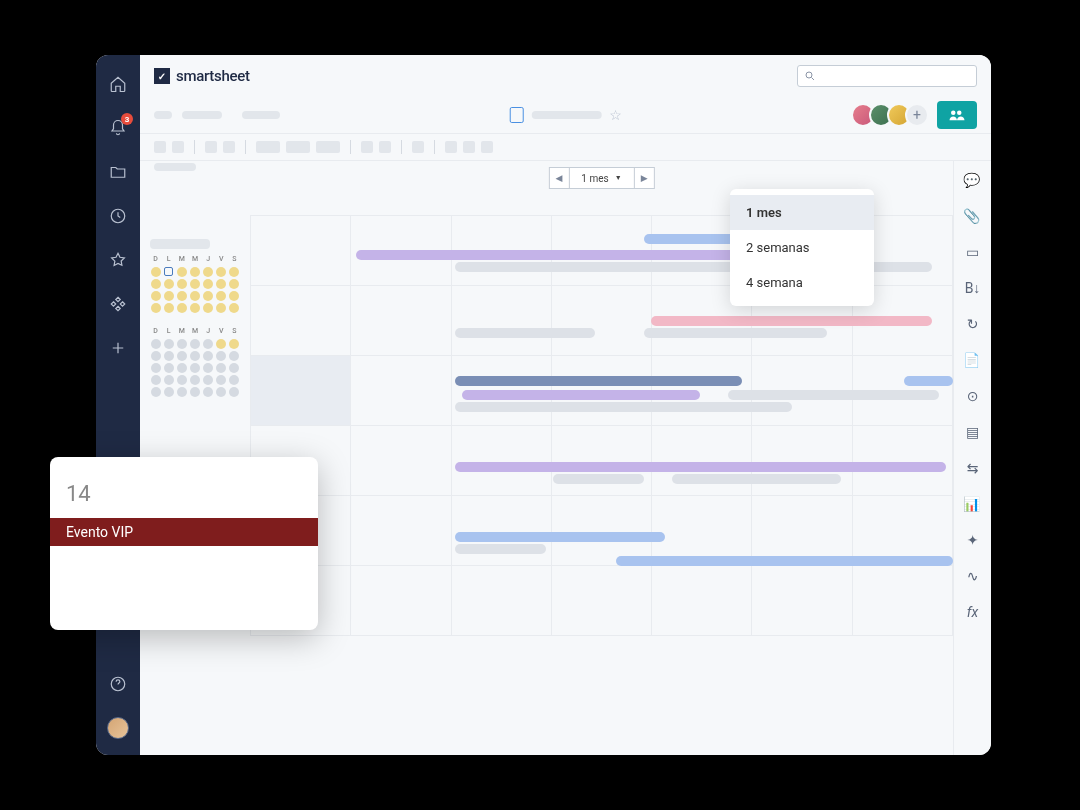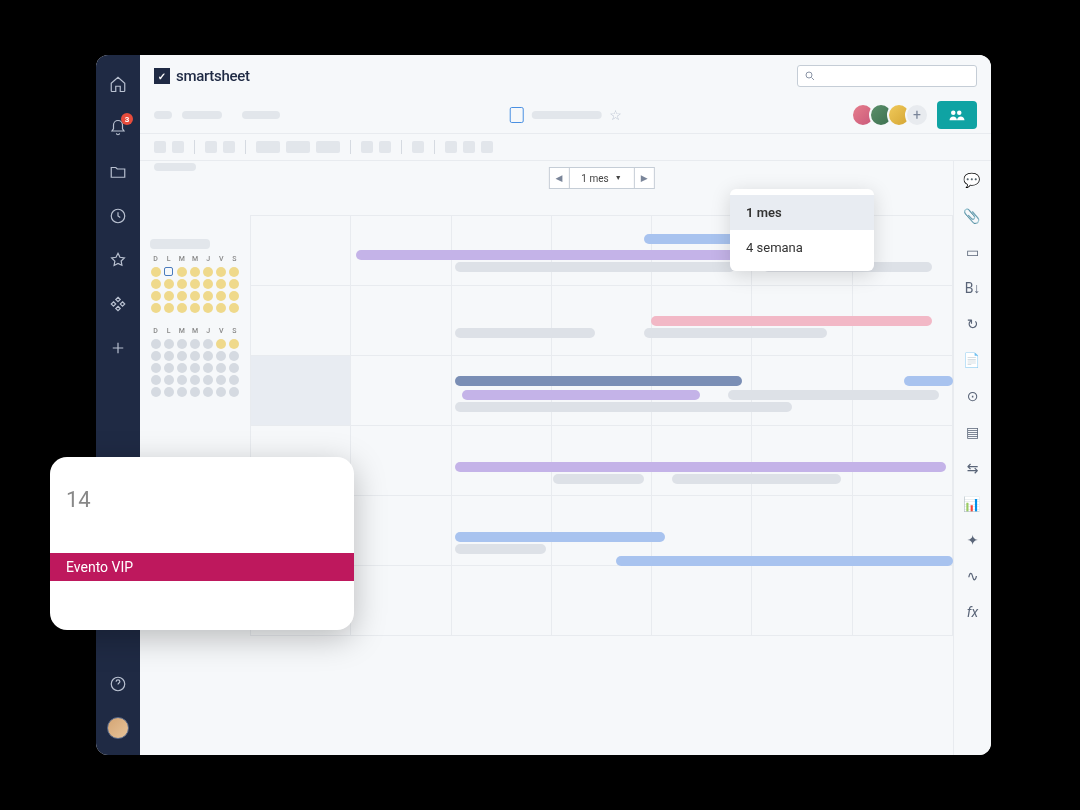--- a/index.html
+++ b/index.html
@@ -59,24 +59,24 @@
 .cal-cell { height: 70px; border-right: 1px solid #e8ebef; border-bottom: 1px solid #e8ebef; position: relative; }
 .cal-cell.today { background: #e8ecf2; }
 .cbar { position: absolute; height: 10px; border-radius: 5px; }
 .cbar.blue { background: #a8c3ef; }
 .cbar.purple { background: #c4b3e8; }
 .cbar.gray { background: #dde1e7; }
 .cbar.pink { background: #f2b8c6; }
 .cbar.navy { background: #7a8eb5; }
 .right-rail { width: 38px; border-left: 1px solid #e8ebef; display: flex; flex-direction: column; align-items: center; padding-top: 10px; gap: 18px; }
 .right-rail .r-icon { width: 18px; height: 18px; color: #5a6578; cursor: pointer; display: flex; align-items: center; justify-content: center; font-size: 14px; }
-.popover { position: absolute; left: 50px; top: 457px; width: 304px; height: 173px; background: #fff; border-radius: 17px; box-shadow: 0 8px 32px rgba(0,0,0,0.25); padding: 30px 0 0; z-index: 20; overflow: hidden; }
+.popover { position: absolute; left: 50px; top: 457px; width: 268px; height: 173px; background: #fff; border-radius: 8px; box-shadow: 0 8px 32px rgba(0,0,0,0.25); padding: 24px 0 0; z-index: 20; overflow: hidden; }
 .popover .day-num { font-size: 22px; color: #888; font-weight: 400; padding: 0 16px 12px; }
 .popover .ev { height: 28px; display: flex; align-items: center; padding: 0 16px; font-size: 14px; color: #fff; margin-bottom: 6px; }
-.popover .ev.blue { background: #be185d; margin-top: 29px; }
+.popover .ev.blue { background: #7f1d1d; }
 .popover .ev.purple { background: #9b6ef0; margin: 0 12px; border-radius: 14px; justify-content: center; }
 .skel-header-row { position: absolute; top: 2px; left: 14px; display: flex; gap: 18px; }
 .skel-header-row .skel { height: 8px; }
 </style>
 </head>
 <body>
 
 <div class="app-window">
   <div class="left-rail">
     <div class="rail-icon">
@@ -286,20 +286,21 @@
           <div class="arrow">◀</div>
           <div class="val">
               <span>1 mes</span>
               <span class="caret">▼</span>
             </div>
           <div class="arrow r">▶</div>
         </div>
 
         <div class="dropdown">
           <div class="opt selected">1 mes</div>
+          <div class="opt">2 semanas</div>
           <div class="opt">4 semana</div>
         </div>
 
         <div style="height:30px"></div>
         <div class="cal-grid" style="position:relative">
 
           <div class="cal-cell"></div>
           <div class="cal-cell"></div>
           <div class="cal-cell"></div>
           <div class="cal-cell"></div>

